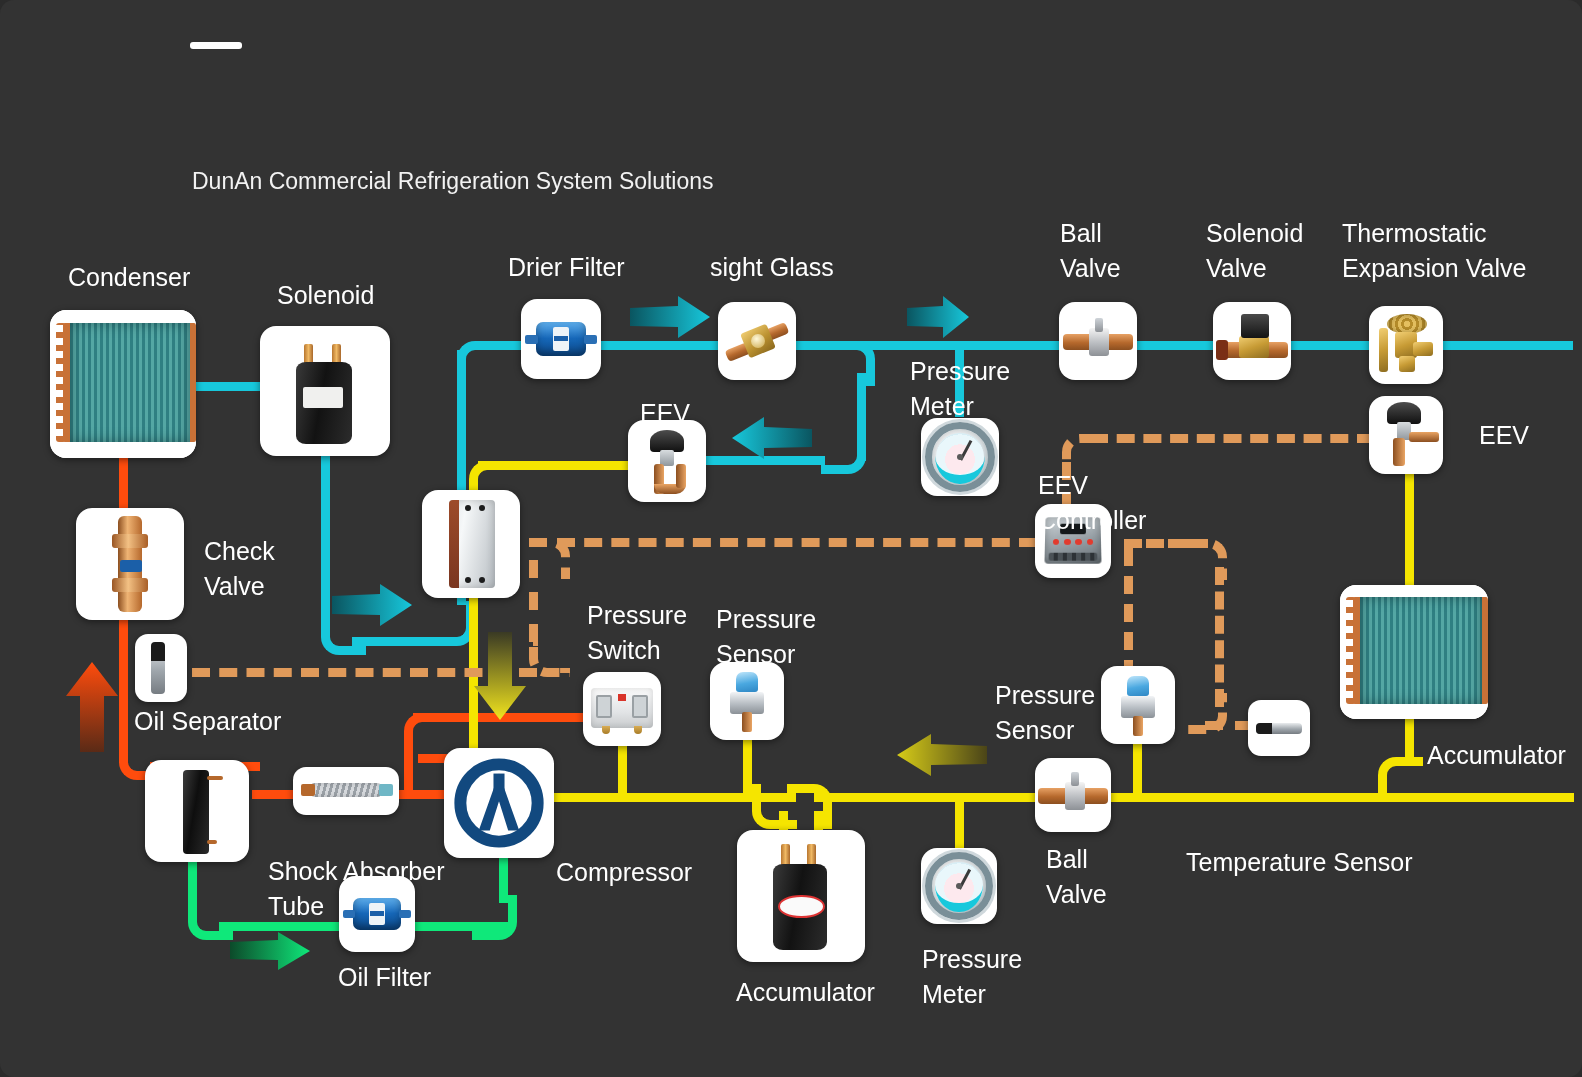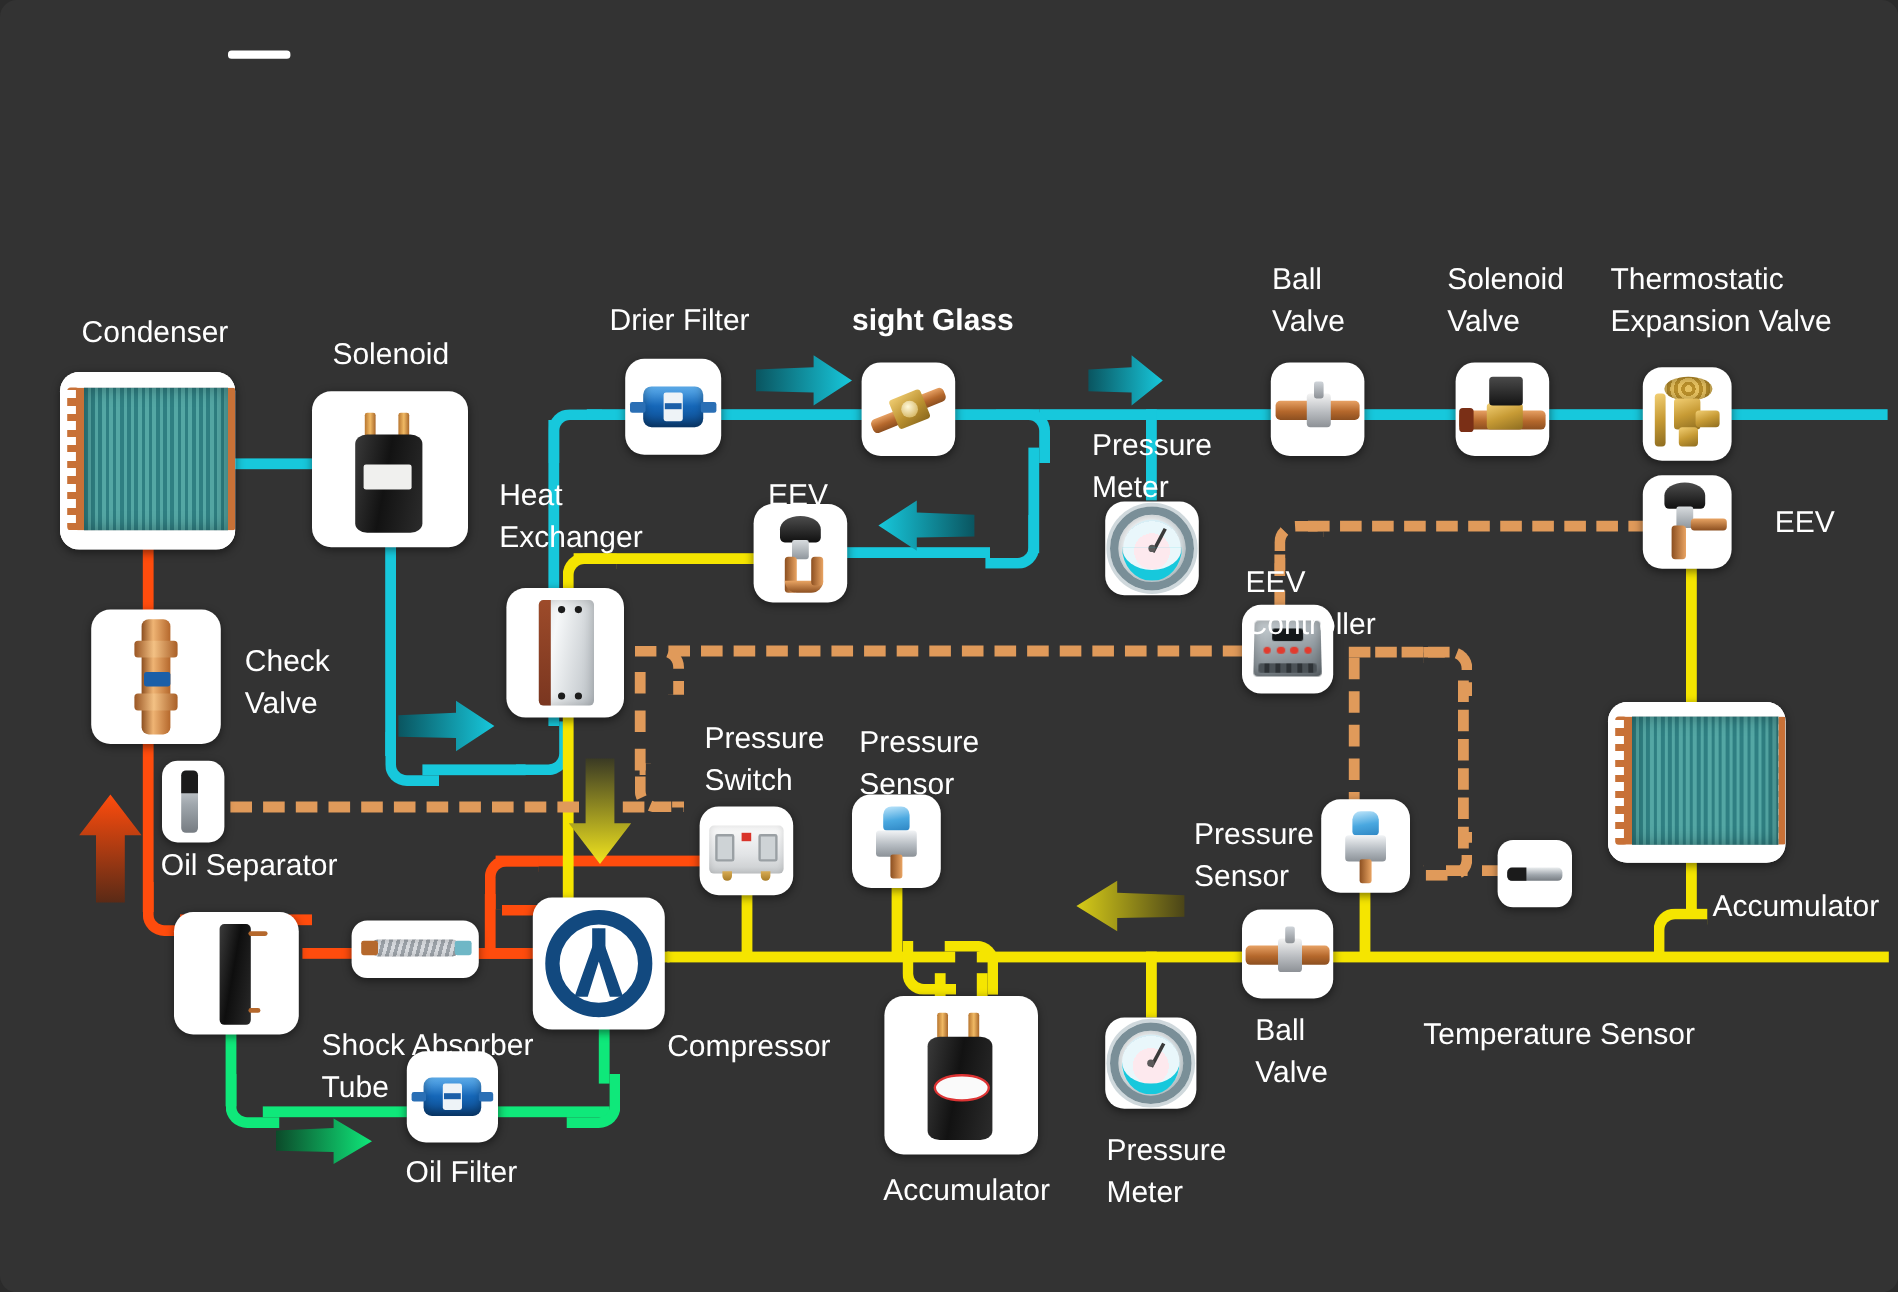--- a/index.html
+++ b/index.html
@@ -115,20 +115,21 @@
   .sightglass .eye{position:absolute;border-radius:50%;background:radial-gradient(circle at 40% 35%,#fff8d9,#caa545);}
 
   .logo-wrap{position:relative;width:100%;height:100%;display:flex;align-items:center;justify-content:center;}
 </style>
 </head>
 <body>
 
 <div id="canvas">
 
   <div class="accent-bar"></div>
+  <div class="subtitle">DunAn Commercial Refrigeration System Solutions</div>
 
   <div class="pipe h cyan" style="left:194px;top:382px;width:74px;"></div>
 
   <div class="pipe v cyan" style="left:321px;top:455px;height:175px;"></div>
   <div class="elbow cyan-b" style="left:321px;top:610px;width:36px;height:36px;border-width:0 0 9px 9px;border-radius:0 0 0 18px;"></div>
   <div class="pipe h cyan" style="left:352px;top:637px;width:86px;"></div>
   <div class="elbow cyan-b" style="left:430px;top:601px;width:36px;height:36px;border-width:0 9px 9px 0;border-radius:0 0 18px 0;"></div>
 
   <div class="pipe v cyan" style="left:457px;top:350px;height:255px;"></div>
   <div class="elbow cyan-b" style="left:457px;top:341px;width:36px;height:36px;border-width:9px 0 0 9px;border-radius:18px 0 0 0;"></div>
@@ -360,43 +361,41 @@
     <div style="position:relative;width:100%;height:100%;">
       <div class="plate" style="left:27px;top:10px;width:46px;height:88px;">
         <span class="edge"></span>
         <span class="port" style="left:34%;top:6%;"></span>
         <span class="port" style="left:66%;top:6%;"></span>
         <span class="port" style="left:34%;bottom:6%;"></span>
         <span class="port" style="left:66%;bottom:6%;"></span>
       </div>
     </div>
   </div>
-  <div class="lbl" style="left:416px;top:396px;">Heat
-Exchanger</div>
 
   <div class="card" style="left:521px;top:299px;width:80px;height:80px;">
     <div style="position:relative;width:100%;height:100%;">
       <div class="bluefilter" style="left:15px;top:23px;width:50px;height:34px;">
           <span class="band"></span>
         </div>
       <div style="position:absolute;left:4px;top:36px;width:13px;height:9px;background:#2a6fb5;border-radius:2px;"></div>
       <div style="position:absolute;left:63px;top:36px;width:13px;height:9px;background:#2a6fb5;border-radius:2px;"></div>
     </div>
   </div>
   <div class="lbl" style="left:508px;top:250px;">Drier Filter</div>
 
   <div class="card" style="left:718px;top:302px;width:78px;height:78px;">
     <div class="sightglass" style="position:relative;width:100%;height:100%;">
       <div class="copper-pipe" style="left:8px;top:44px;width:24px;height:12px;transform:rotate(-22deg);"></div>
       <div class="copper-pipe" style="left:46px;top:24px;width:24px;height:12px;transform:rotate(-22deg);"></div>
       <div class="body" style="left:26px;top:26px;width:28px;height:26px;transform:rotate(-22deg);"></div>
       <div class="eye" style="left:33px;top:32px;width:14px;height:14px;"></div>
     </div>
   </div>
-  <div class="lbl" style="left:710px;top:250px;font-weight:bold;">sight Glass</div>
+  <div class="lbl" style="left:710px;top:250px;">sight Glass</div>
 
   <div class="card" style="left:921px;top:418px;width:78px;height:78px;">
     <div class="gauge">
       <div class="face"></div>
         <div class="needle"></div>
         <div class="hub"></div>
         <div class="cyanarc"></div>
     </div>
   </div>
   <div class="lbl" style="left:910px;top:354px;">Pressure

